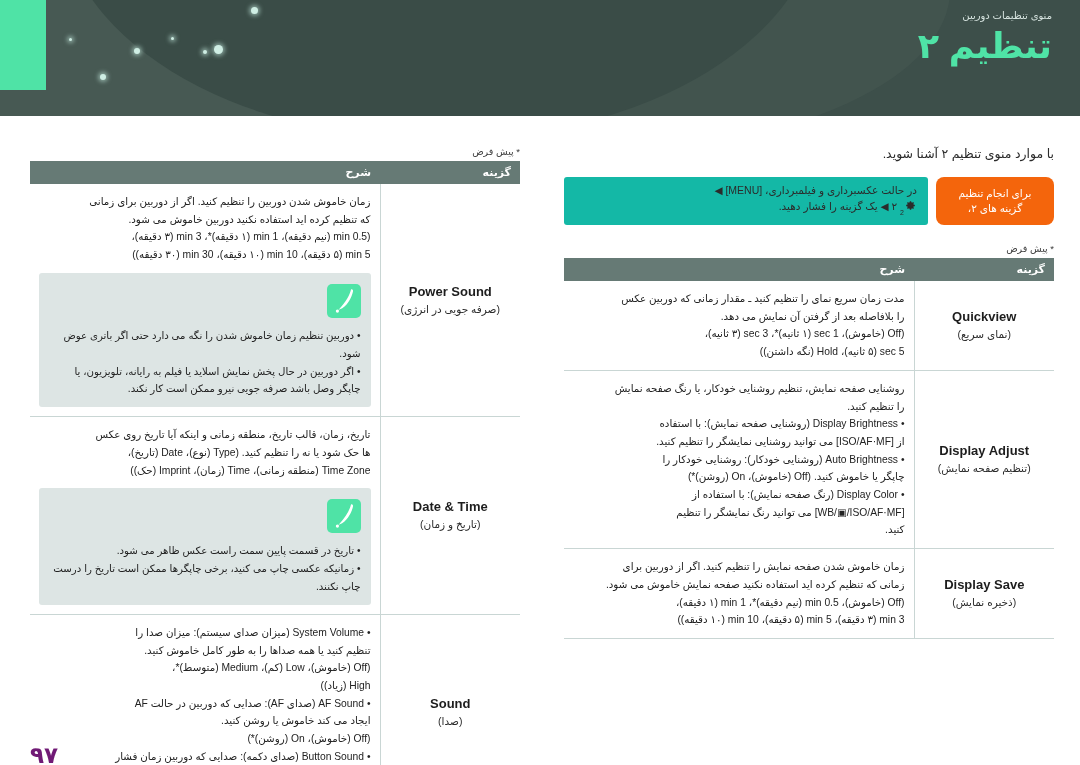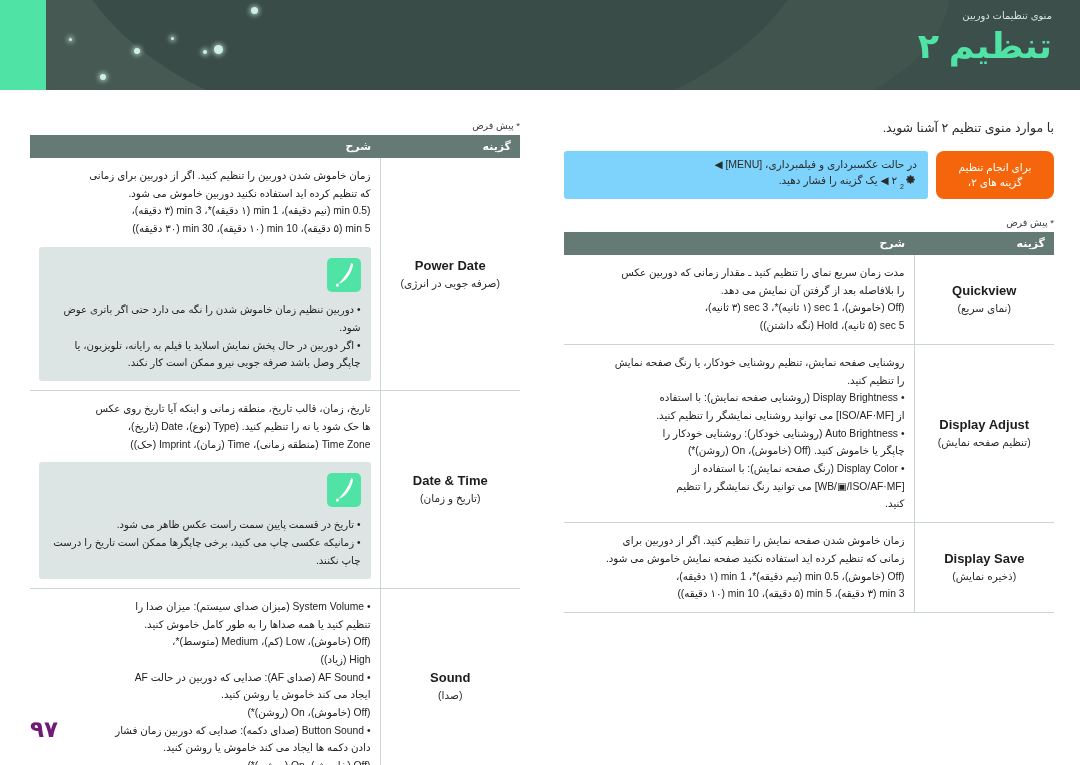--- a/index.html
+++ b/index.html
@@ -10,21 +10,21 @@
     background: #ffffff;
     font-family: "Liberation Sans", "DejaVu Sans", sans-serif;
     overflow: hidden;
     position: relative;
   }
 
   
   .header {
     position: relative;
     width: 1080px;
-    height: 90px;
+    height: 116px;
     background: #3d4f4a;
     overflow: hidden;
   }
   .header-left-block {
     position: absolute;
     left: 0; top: 0;
     width: 46px; height: 90px;
     background: #4fe3a6;
     z-index: 4;
   }
@@ -136,21 +136,21 @@
     width: 118px;
     direction: rtl;
     text-align: center;
     display: flex;
     align-items: center;
     justify-content: center;
     border: none;
     font-family: inherit;
   }
   .howto-path {
-    background: #7dd3fc;
+    background: #14b8a6;
     color: #2b2b2b;
     border-radius: 3px;
     flex: 1;
     font-size: 10.5px;
     line-height: 1.5;
     padding: 7px 11px;
     direction: rtl;
     text-align: right;
     display: flex;
     flex-direction: column;
@@ -381,21 +381,21 @@
       <thead>
         <tr>
           <th class="c-opt">گزینه</th>
           <th class="c-desc">شرح</th>
         </tr>
       </thead>
       <tbody>
 
         <tr>
           <td class="opt">
-            <div class="opt-en">Power Date</div>
+            <div class="opt-en">Power Sound</div>
             <div class="opt-fa">(صرفه جویی در انرژی)</div>
           </td>
           <td class="desc">
             <p>زمان خاموش شدن دوربین را تنظیم کنید. اگر از دوربین برای زمانی</p>
             <p>که تنظیم کرده اید استفاده نکنید دوربین خاموش می شود.</p>
             <p>(0.5 min (نیم دقیقه)، 1 min (۱ دقیقه)*، 3 min (۳ دقیقه)،</p>
             <p>5 min (۵ دقیقه)، 10 min (۱۰ دقیقه)، 30 min (۳۰ دقیقه))</p>
             <div class="tip">
               <div class="tip-icon">
                 <svg width="24" height="26" viewBox="0 0 24 26" aria-hidden="true">

